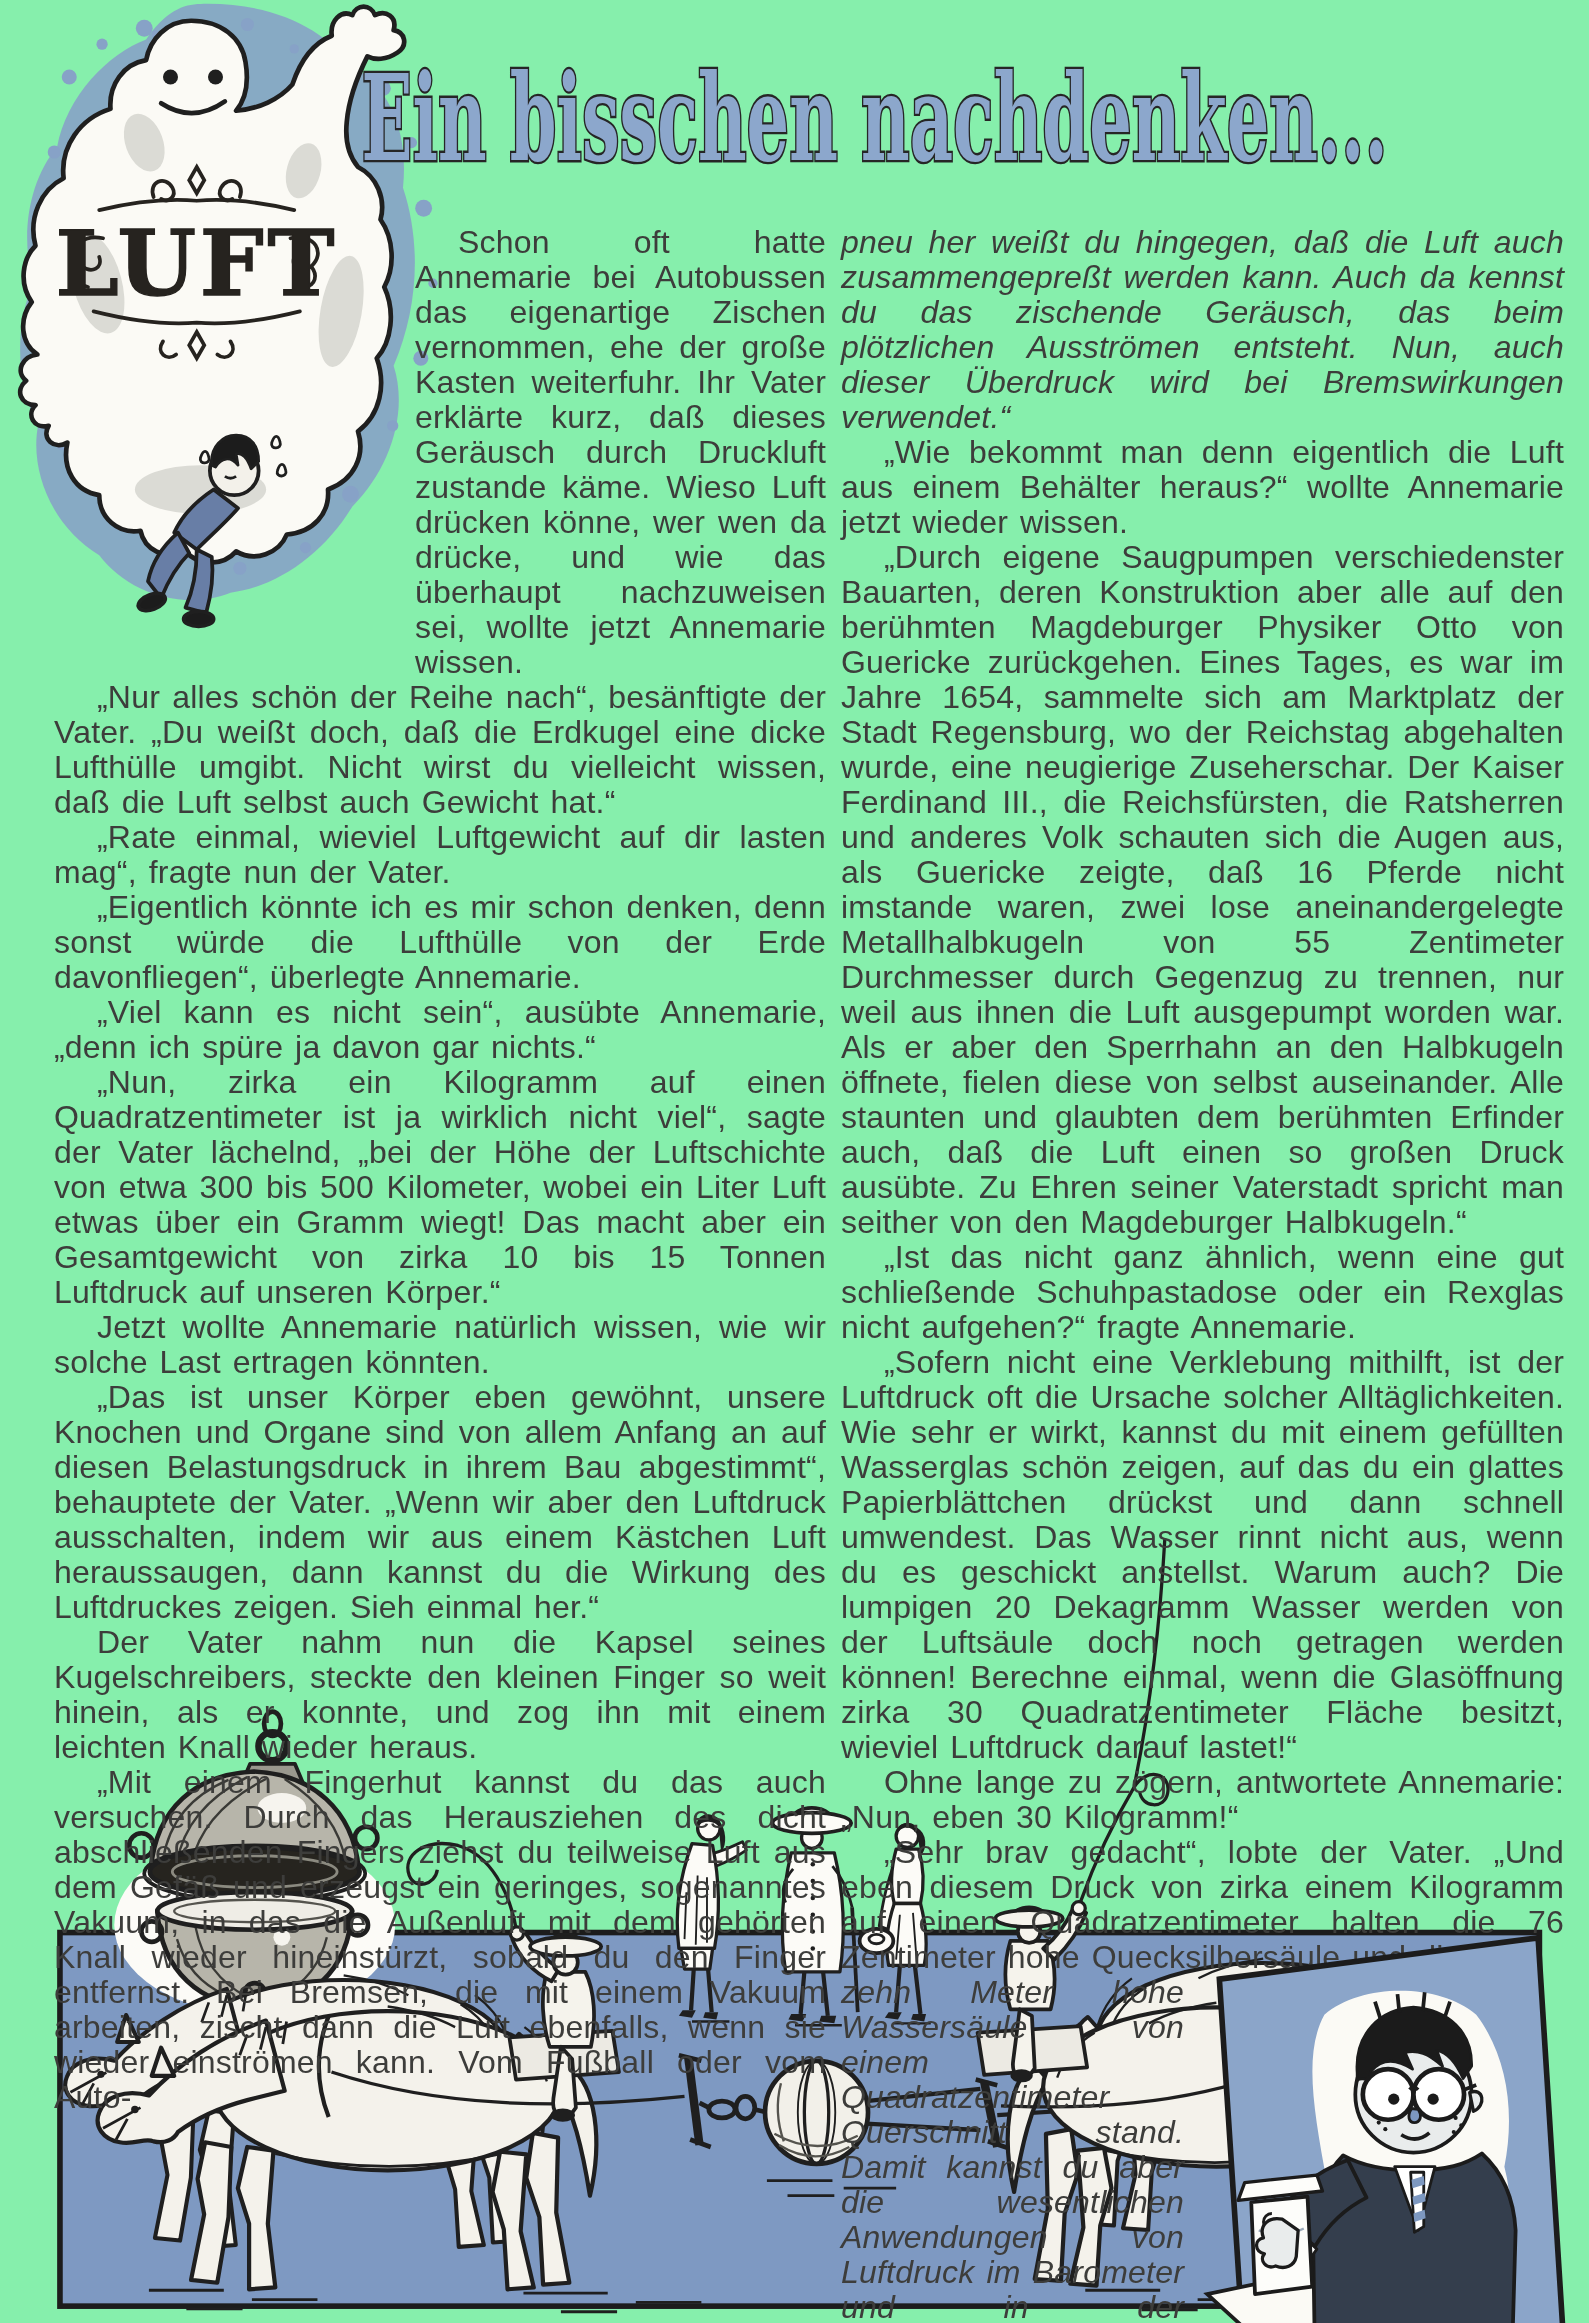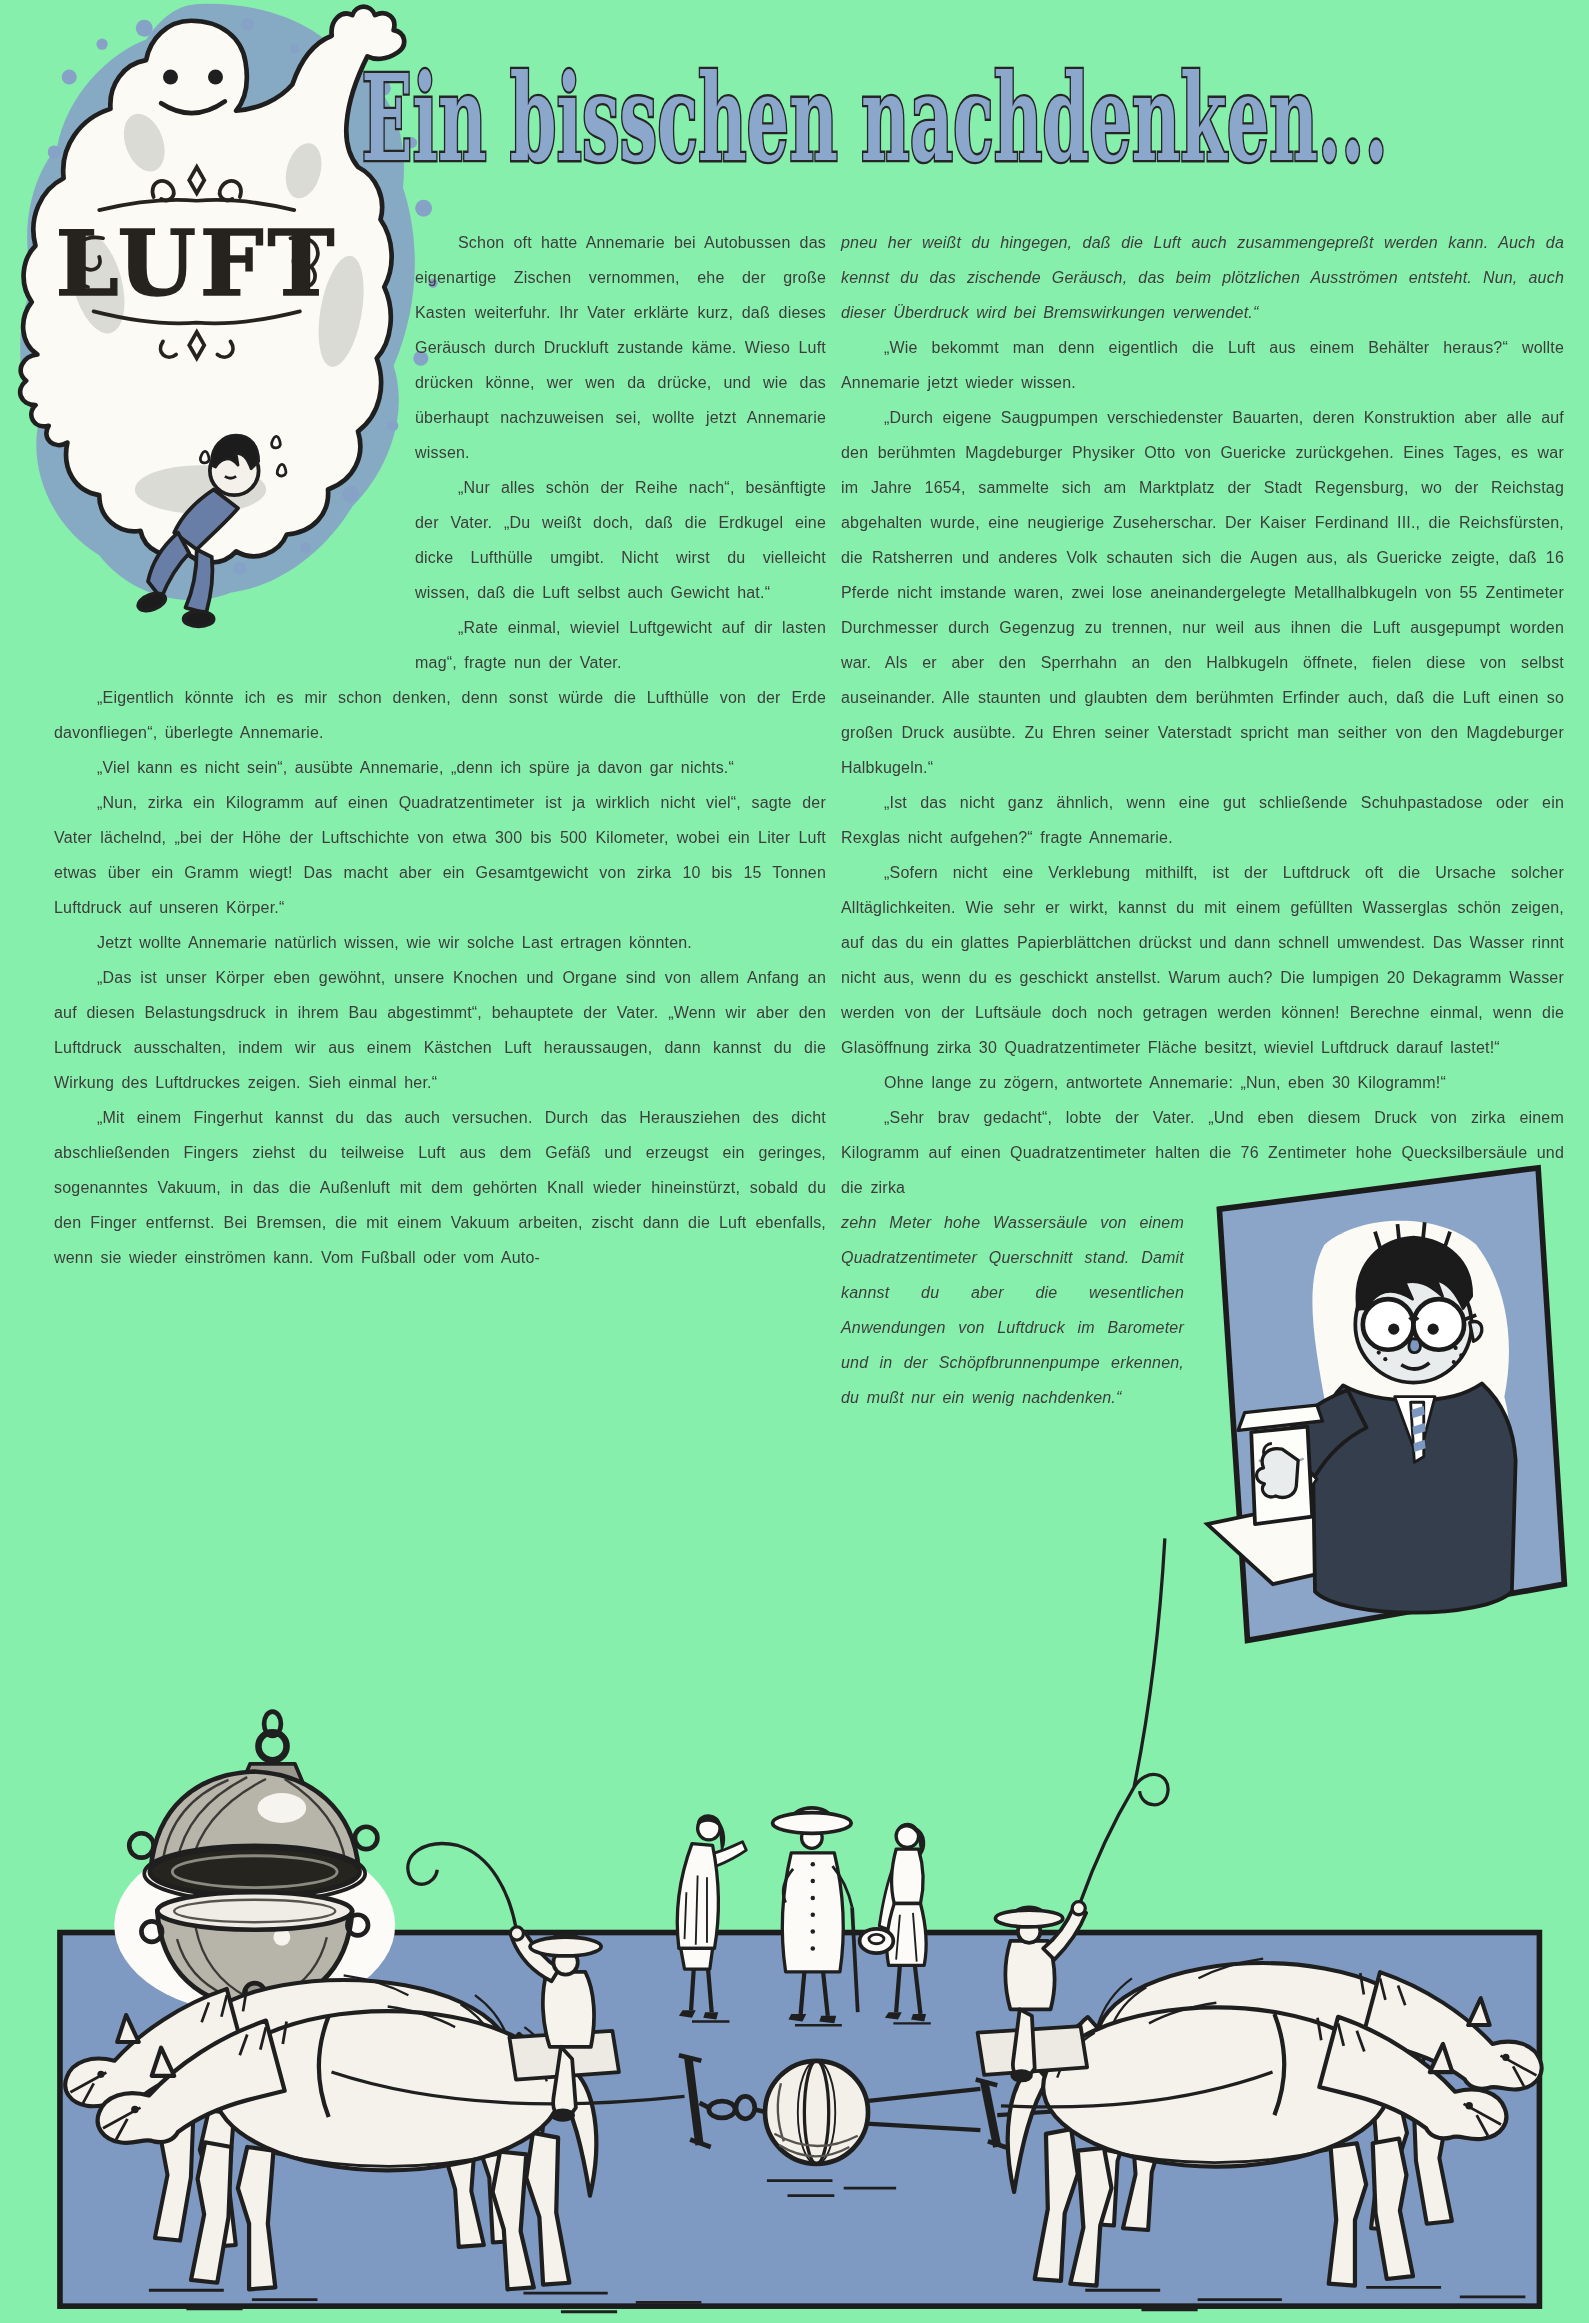--- a/index.html
+++ b/index.html
@@ -1,21 +1,21 @@
 <!DOCTYPE html>
 <html style="font-size:15px"><head>
 <meta charset="utf-8">
 <style>
   html,body{margin:0;padding:0;background:#e8e6e0;}
   .page{position:relative;width:1589px;height:2324px;background:#86efac;overflow:hidden;
         font-family:"Liberation Sans",sans-serif;}
   .title-svg{position:absolute;left:354px;top:36px;z-index:3;}
   .ghost-svg{position:absolute;left:13px;top:1.9px;z-index:1;}
   .horses-svg{position:absolute;left:36px;top:1499px;z-index:0;}
-  .col{position:absolute;top:225px;z-index:2;font-size:16px;line-height:35px;color:#3d3d3b;
+  .col{position:absolute;top:225px;z-index:2;font-size:32px;line-height:35px;color:#3d3d3b;
        text-align:justify;word-spacing:2.8px;letter-spacing:0.2px;}
   .col.left{left:54px;width:772px;}
   .col.right{left:841px;width:723px;}
   .col p{margin:0;text-indent:43px;}
   .col p.ni{text-indent:0;font-style:italic;}
   .ghost-spacer{float:left;width:361px;height:423px;}
   .boy-float{float:right;width:367px;height:487px;margin:3.7px 0 7.5px 13px;position:relative;}
   .boy-float svg{position:absolute;left:-3.7px;top:-58px;}
 </style>
 </head>
@@ -117,20 +117,21 @@
   <div class="col left">
     <div class="ghost-spacer"></div>
     <p>Schon oft hatte Annemarie bei Autobussen das eigenartige Zischen vernommen, ehe der große Kasten weiterfuhr. Ihr Vater erklärte kurz, daß dieses Geräusch durch Druckluft zustande käme. Wieso Luft drücken könne, wer wen da drücke, und wie das überhaupt nachzuweisen sei, wollte jetzt Annemarie wissen.</p>
     <p>„Nur alles schön der Reihe nach“, besänftigte der Vater. „Du weißt doch, daß die Erdkugel eine dicke Lufthülle umgibt. Nicht wirst du vielleicht wissen, daß die Luft selbst auch Gewicht hat.“</p>
     <p>„Rate einmal, wieviel Luftgewicht auf dir lasten mag“, fragte nun der Vater.</p>
     <p>„Eigentlich könnte ich es mir schon denken, denn sonst würde die Lufthülle von der Erde davonfliegen“, überlegte Annemarie.</p>
     <p>„Viel kann es nicht sein“, ausübte Annemarie, „denn ich spüre ja davon gar nichts.“</p>
     <p>„Nun, zirka ein Kilogramm auf einen Quadratzentimeter ist ja wirklich nicht viel“, sagte der Vater lächelnd, „bei der Höhe der Luftschichte von etwa 300 bis 500 Kilometer, wobei ein Liter Luft etwas über ein Gramm wiegt! Das macht aber ein Gesamtgewicht von zirka 10 bis 15 Tonnen Luftdruck auf unseren Körper.“</p>
     <p>Jetzt wollte Annemarie natürlich wissen, wie wir solche Last ertragen könnten.</p>
     <p>„Das ist unser Körper eben gewöhnt, unsere Knochen und Organe sind von allem Anfang an auf diesen Belastungsdruck in ihrem Bau abgestimmt“, behauptete der Vater. „Wenn wir aber den Luftdruck ausschalten, indem wir aus einem Kästchen Luft heraussaugen, dann kannst du die Wirkung des Luftdruckes zeigen. Sieh einmal her.“</p>
+    <p>Der Vater nahm nun die Kapsel seines Kugelschreibers, steckte den kleinen Finger so weit hinein, als er konnte, und zog ihn mit einem leichten Knall wieder heraus.</p>
     <p>„Mit einem Fingerhut kannst du das auch versuchen. Durch das Herausziehen des dicht abschließenden Fingers ziehst du teilweise Luft aus dem Gefäß und erzeugst ein geringes, sogenanntes Vakuum, in das die Außenluft mit dem gehörten Knall wieder hineinstürzt, sobald du den Finger entfernst. Bei Bremsen, die mit einem Vakuum arbeiten, zischt dann die Luft ebenfalls, wenn sie wieder einströmen kann. Vom Fußball oder vom Auto-</p>
   </div>
 
   <div class="col right">
     <p class="ni">pneu her weißt du hingegen, daß die Luft auch zusammengepreßt werden kann. Auch da kennst du das zischende Geräusch, das beim plötzlichen Ausströmen entsteht. Nun, auch dieser Überdruck wird bei Bremswirkungen verwendet.“</p>
     <p>„Wie bekommt man denn eigentlich die Luft aus einem Behälter heraus?“ wollte Annemarie jetzt wieder wissen.</p>
     <p>„Durch eigene Saugpumpen verschiedenster Bauarten, deren Konstruktion aber alle auf den berühmten Magdeburger Physiker Otto von Guericke zurückgehen. Eines Tages, es war im Jahre 1654, sammelte sich am Marktplatz der Stadt Regensburg, wo der Reichstag abgehalten wurde, eine neugierige Zuseherschar. Der Kaiser Ferdinand III., die Reichsfürsten, die Ratsherren und anderes Volk schauten sich die Augen aus, als Guericke zeigte, daß 16 Pferde nicht imstande waren, zwei lose aneinandergelegte Metallhalbkugeln von 55 Zentimeter Durchmesser durch Gegenzug zu trennen, nur weil aus ihnen die Luft ausgepumpt worden war. Als er aber den Sperrhahn an den Halbkugeln öffnete, fielen diese von selbst auseinander. Alle staunten und glaubten dem berühmten Erfinder auch, daß die Luft einen so großen Druck ausübte. Zu Ehren seiner Vaterstadt spricht man seither von den Magdeburger Halbkugeln.“</p>
     <p>„Ist das nicht ganz ähnlich, wenn eine gut schließende Schuhpastadose oder ein Rexglas nicht aufgehen?“ fragte Annemarie.</p>
     <p>„Sofern nicht eine Verklebung mithilft, ist der Luftdruck oft die Ursache solcher Alltäglichkeiten. Wie sehr er wirkt, kannst du mit einem gefüllten Wasserglas schön zeigen, auf das du ein glattes Papierblättchen drückst und dann schnell umwendest. Das Wasser rinnt nicht aus, wenn du es geschickt anstellst. Warum auch? Die lumpigen 20 Dekagramm Wasser werden von der Luftsäule doch noch getragen werden können! Berechne einmal, wenn die Glasöffnung zirka 30 Quadratzentimeter Fläche besitzt, wieviel Luftdruck darauf lastet!“</p>
     <p>Ohne lange zu zögern, antwortete Annemarie: „Nun, eben 30 Kilogramm!“</p>

